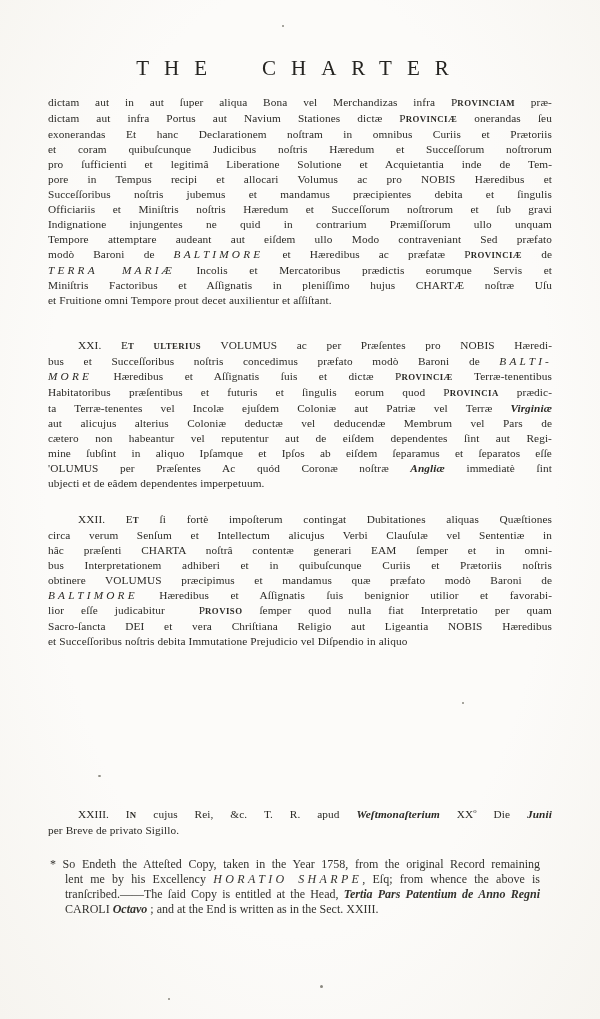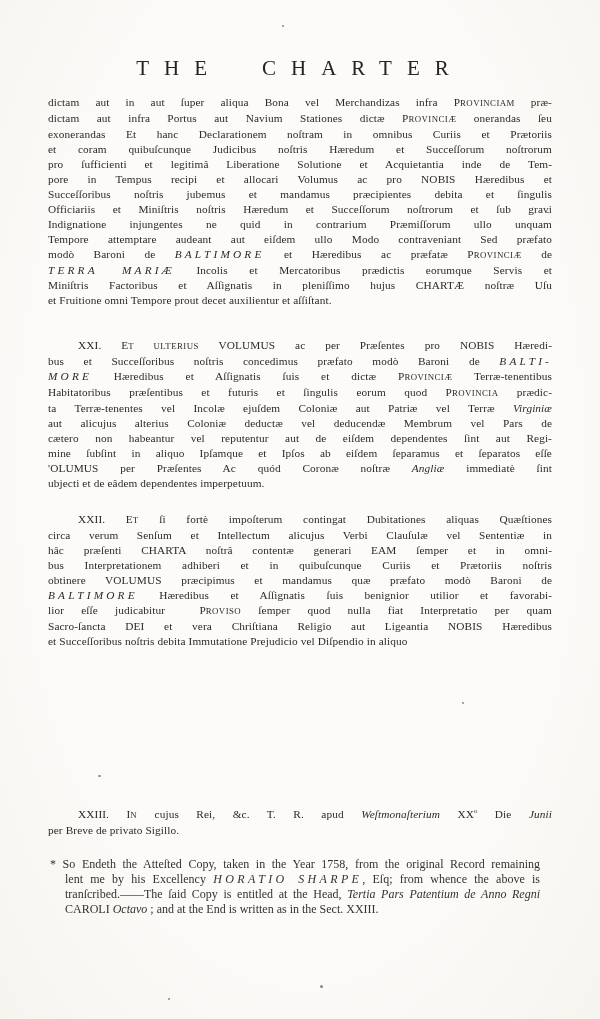--- a/index.html
+++ b/index.html
@@ -39,23 +39,23 @@
   #paraXXII{top:512px;}
   #paraXXIII{top:803px;}
   #footnote{
     position:absolute;left:50px;width:490px;top:857px;
     font-size:12px;line-height:15px;
     color:#33322e;
   }
   #footnote .line{margin-left:15px;}
   #footnote .line:first-child{margin-left:0;}
   
-  sc{font-size:.78em;letter-spacing:.05em;}
+  sc{font-size:.78em;letter-spacing:.05em;font-weight:bold;}
   bi{font-style:italic;letter-spacing:.28em;}
-  i{font-style:italic;}
+  i{font-style:italic;font-weight:bold;}
   sup{font-size:.6em;vertical-align:super;letter-spacing:0;}
   .speck{position:absolute;background:#8a887f;border-radius:50%;}
   .s1{left:320px;top:985px;width:3px;height:3px;}
   .s2{left:168px;top:998px;width:2px;height:2px;}
   .s3{left:98px;top:775px;width:3px;height:2px;}
   .s4{left:462px;top:702px;width:2px;height:2px;}
   .s5{left:282px;top:25px;width:2px;height:2px;}
   .s6{left:545px;top:212px;width:4px;height:1px;border-radius:0;}
 </style>
 </head>

